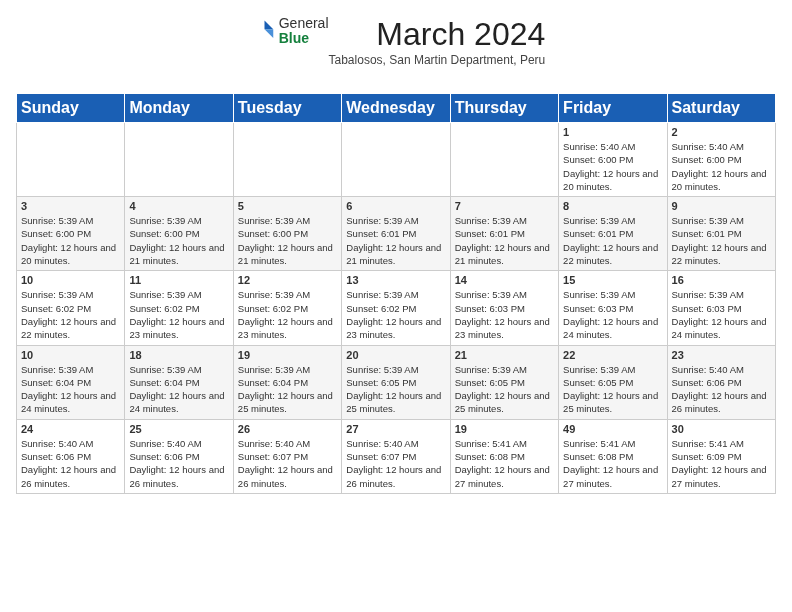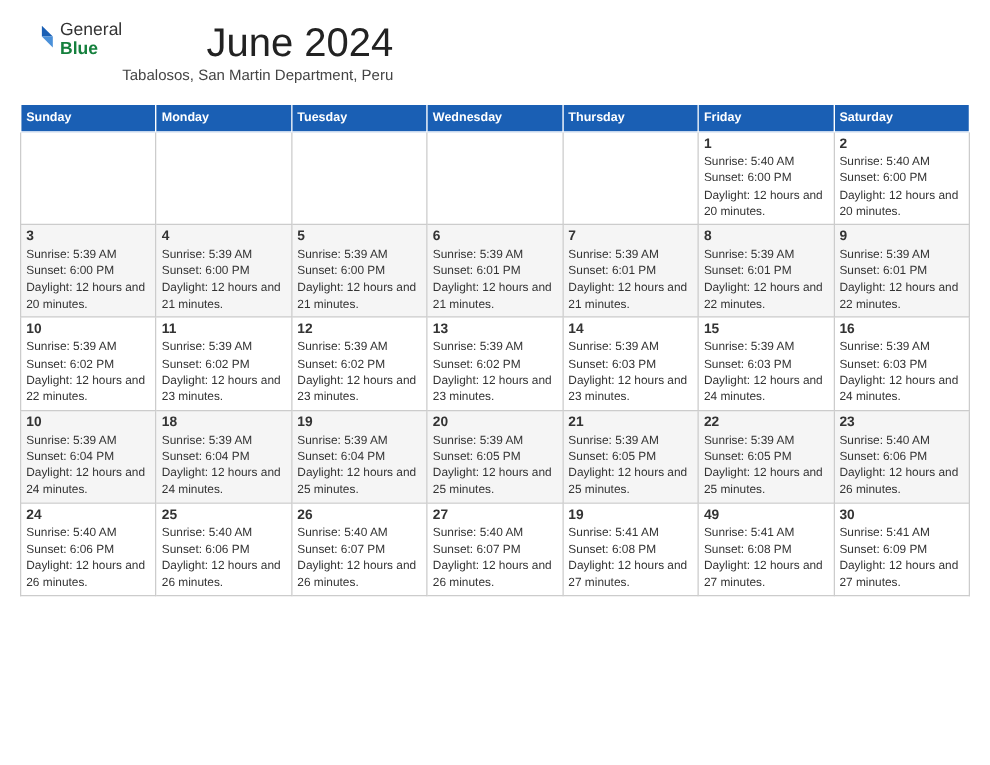--- a/index.html
+++ b/index.html
@@ -5,23 +5,23 @@
     * { box-sizing: border-box; margin: 0; padding: 0; }
     body {
       font-family: Arial, sans-serif;
       background: #fff;
       width: 792px;
       min-height: 612px;
       padding: 16px;
     }
     .header-area {
       display: flex;
-      justify-content: flex-start;
+      justify-content: center;
       align-items: flex-start;
-      margin-bottom: 16px;
+      margin-bottom: 26px;
     }
     .logo {
       display: flex;
       align-items: center;
       gap: 4px;
     }
     .logo-text {
       display: flex;
       flex-direction: column;
       line-height: 1.1;
@@ -52,21 +52,21 @@
       font-size: 12px;
       color: #444;
     }
     .calendar {
       width: 100%;
       border-collapse: collapse;
     }
     .calendar th {
       background: #1a5fb4;
       color: #fff;
-      font-size: 10px;
+      font-size: 16px;
       padding: 5px 4px;
       text-align: left;
       border: 1px solid #fff;
     }
     .calendar td {
       vertical-align: top;
       border: 1px solid #ccc;
       padding: 3px 4px;
       font-size: 10px;
       color: #333;
@@ -100,21 +100,21 @@
     <svg class="logo-icon" viewBox="0 0 32 32">
       <polygon points="20,4 30,14 20,14" fill="#1a5fb4"></polygon>
       <polygon points="20,14 30,14 30,24" fill="#4a90d9"></polygon>
     </svg>
     <div class="logo-text">
       <span class="logo-general">General</span>
       <span class="logo-blue">Blue</span>
     </div>
   </div>
   <div class="title-area">
-    <div class="month-title">June 2024</div>
+    <div class="month-title">March 2024</div>
     <div class="location-title">Tabalosos, San Martin Department, Peru</div>
   </div>
 </div>
 
 <table class="calendar">
   <thead>
     <tr>
     <th>Sunday</th>
         <th>Monday</th>
         <th>Tuesday</th>

